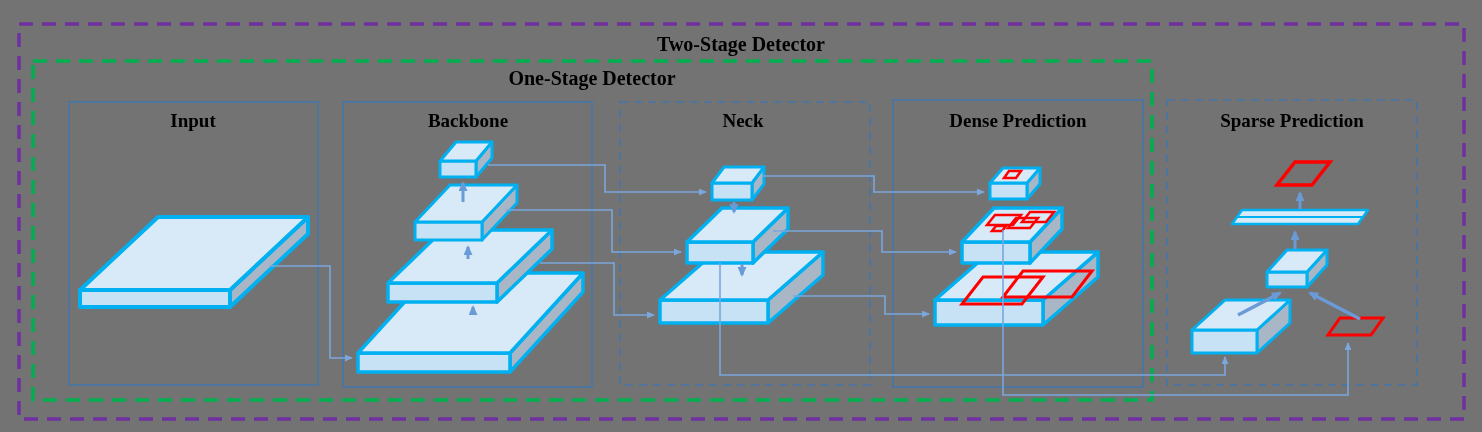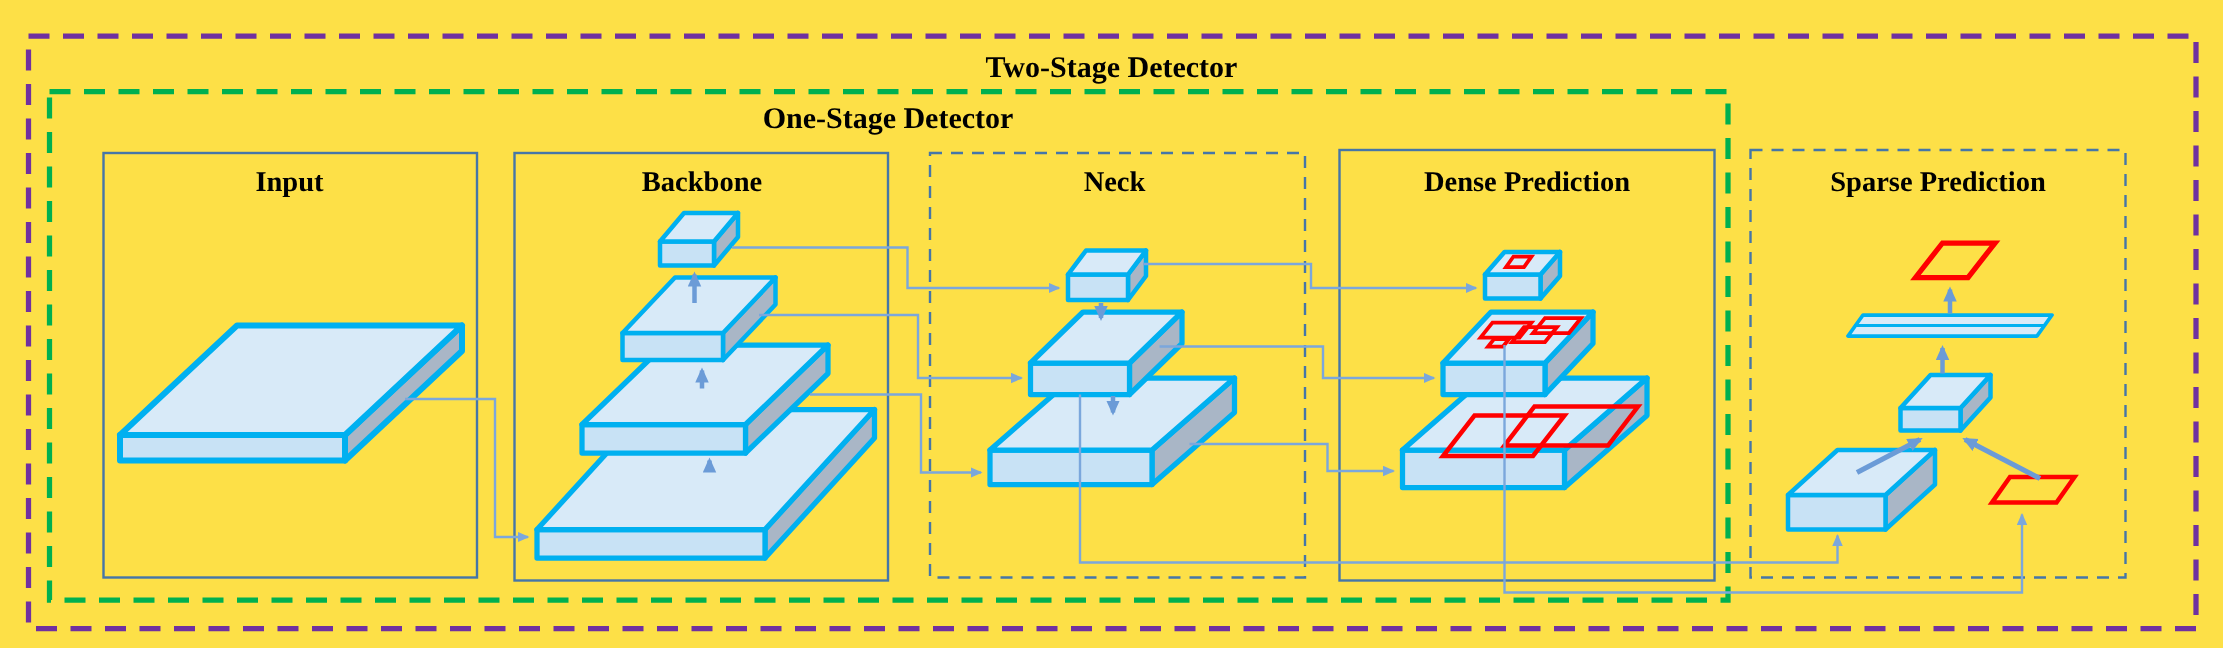--- a/index.html
+++ b/index.html
@@ -1,16 +1,16 @@
 <!DOCTYPE html>
 <html><head>
 <meta charset="utf-8">
 <style>
   html,body{margin:0;padding:0;background:#FFFFFF;}
-  .stage{position:relative;width:1482px;height:432px;background:#fde047;overflow:hidden;}
+  .stage{position:relative;width:1482px;height:432px;background:#737373;overflow:hidden;}
   svg{display:block;}
   
   .frame-two{stroke:#7030A0;stroke-width:3.5;fill:none;stroke-dasharray:14 9;}
   .frame-one{stroke:#00B050;stroke-width:3.5;fill:none;stroke-dasharray:14 9;}
   .secbox{stroke:#4576A8;stroke-width:1.6;fill:none;}
   .secbox.dashed{stroke-dasharray:8 6;}
   
   .lbl{font-family:"Liberation Serif","DejaVu Serif",serif;font-weight:bold;fill:#000000;text-anchor:middle;}
   .lbl-main{font-size:20px;}
   .lbl-sec{font-size:19px;}

